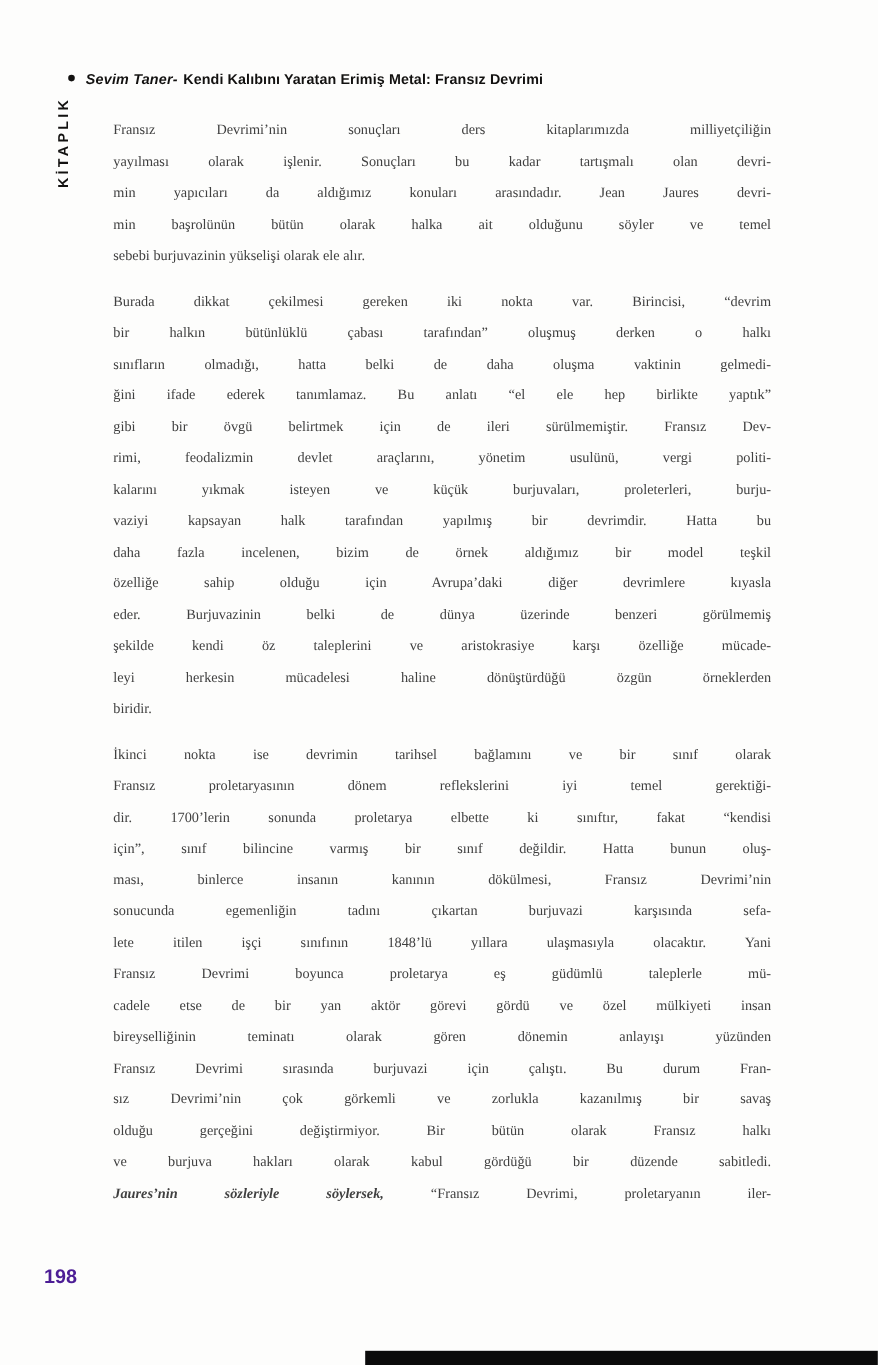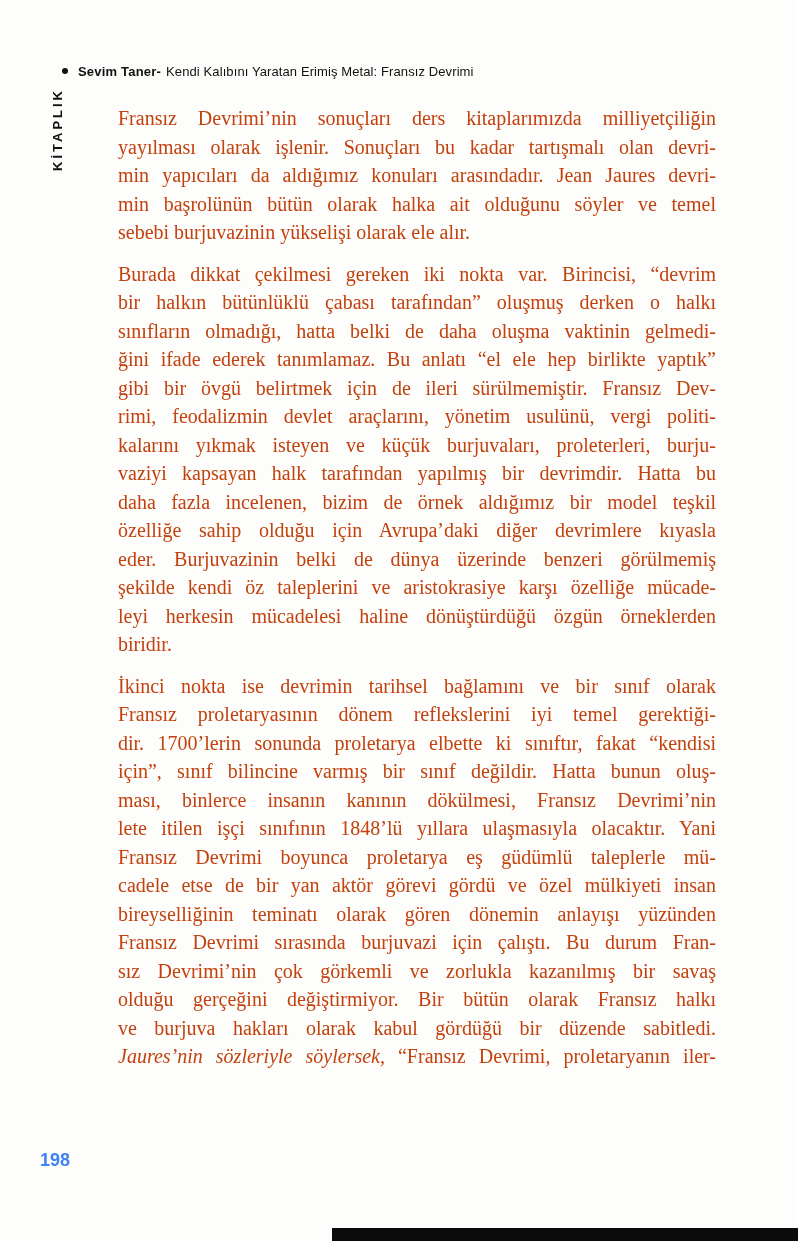--- a/index.html
+++ b/index.html
@@ -34,23 +34,24 @@
     height: 6px;
     border-radius: 50%;
     background: #121110;
     margin-right: 10px;
     vertical-align: 2px;
   }
   .header .author {
     font-weight: 700;
     letter-spacing: 0.2px;
     margin-right: 5px;
+    font-style: italic;
   }
   .header .title {
-    font-weight: 400;
+    font-weight: 700;
     letter-spacing: 0.1px;
     margin-top: 20px;
   }
 
   
   .vertical-label {
     position: absolute;
     left: 50px;
     top: 88px;
     transform-origin: 0 0;
@@ -59,26 +60,26 @@
     font-weight: 700;
     font-size: 13px;
     letter-spacing: 3px;
     color: #121110;
     white-space: nowrap;
   }
 
   
   .body-text {
     position: absolute;
-    left: 118px;
+    left: 103px;
     top: 104px;
     width: 598px;
-    font-size: 20px;
+    font-size: 13px;
     line-height: 28.5px;
-    color: #c2410c;
+    color: #404040;
   }
   .paragraph {
     margin: 0 0 13px 0;
   }
   .line {
     text-align: justify;
     text-align-last: justify;
     white-space: nowrap; 
   }
   .line.line-last {
@@ -86,21 +87,21 @@
   }
 
   
   .page-number {
     position: absolute;
     left: 40px;
     top: 1150px;
     font-family: "Liberation Sans", "DejaVu Sans", sans-serif;
     font-weight: 700;
     font-size: 18px;
-    color: #3b82f6;
+    color: #4c1d95;
     text-align: right;
   }
 
   .bottom-black-bar {
     position: absolute;
     left: 332px;
     right: 0;
     bottom: 0;
     height: 13px;
     background: #0b0b0b;
@@ -138,27 +139,28 @@
       <div class="line">şekilde kendi öz taleplerini ve aristokrasiye karşı özelliğe mücade-</div>
       <div class="line">leyi herkesin mücadelesi haline dönüştürdüğü özgün örneklerden</div>
       <div class="line line-last">biridir.</div>
     </div>
     <div class="paragraph">
       <div class="line">İkinci nokta ise devrimin tarihsel bağlamını ve bir sınıf olarak</div>
       <div class="line">Fransız proletaryasının dönem reflekslerini iyi temel gerektiği-</div>
       <div class="line">dir. 1700’lerin sonunda proletarya elbette ki sınıftır, fakat “kendisi</div>
       <div class="line">için”, sınıf bilincine varmış bir sınıf değildir. Hatta bunun oluş-</div>
       <div class="line">ması, binlerce insanın kanının dökülmesi, Fransız Devrimi’nin</div>
+      <div class="line">sonucunda egemenliğin tadını çıkartan burjuvazi karşısında sefa-</div>
       <div class="line">lete itilen işçi sınıfının 1848’lü yıllara ulaşmasıyla olacaktır. Yani</div>
       <div class="line">Fransız Devrimi boyunca proletarya eş güdümlü taleplerle mü-</div>
       <div class="line">cadele etse de bir yan aktör görevi gördü ve özel mülkiyeti insan</div>
       <div class="line">bireyselliğinin teminatı olarak gören dönemin anlayışı yüzünden</div>
       <div class="line">Fransız Devrimi sırasında burjuvazi için çalıştı. Bu durum Fran-</div>
       <div class="line">sız Devrimi’nin çok görkemli ve zorlukla kazanılmış bir savaş</div>
       <div class="line">olduğu gerçeğini değiştirmiyor. Bir bütün olarak Fransız halkı</div>
       <div class="line">ve burjuva hakları olarak kabul gördüğü bir düzende sabitledi.</div>
-      <div class="line"><span style="font-style: italic;">Jaures’nin sözleriyle söylersek,</span><span> “Fransız Devrimi, proletaryanın iler-</span></div>
+      <div class="line"><span style="font-style: italic; font-weight: bold;">Jaures’nin sözleriyle söylersek,</span><span> “Fransız Devrimi, proletaryanın iler-</span></div>
     </div>
   </div>
 
 <div class="page-number">198</div>
 
 <div class="bottom-black-bar"></div>
 
 </body></html>

